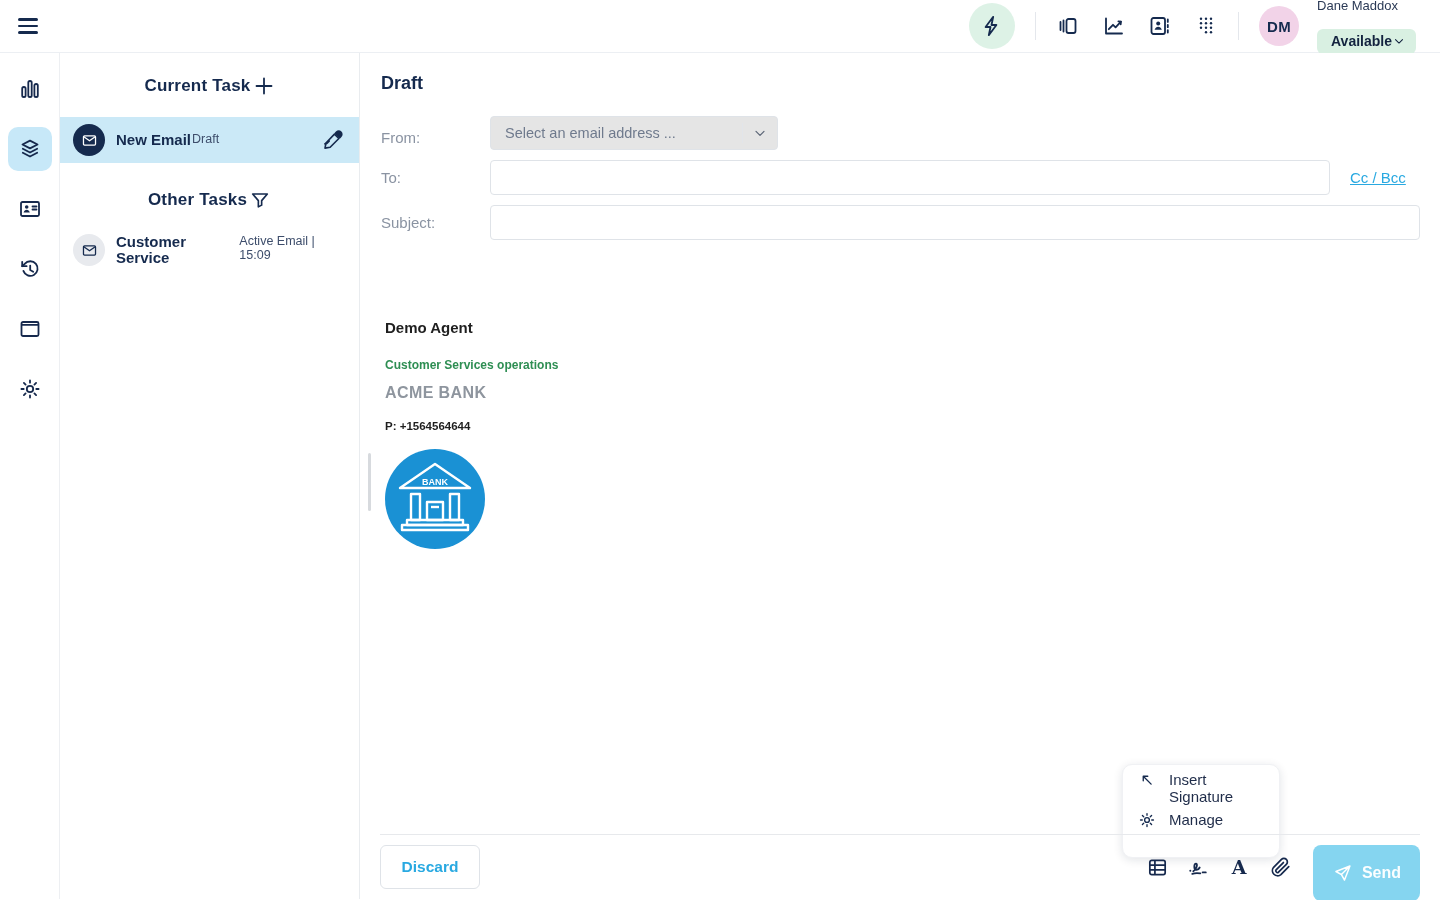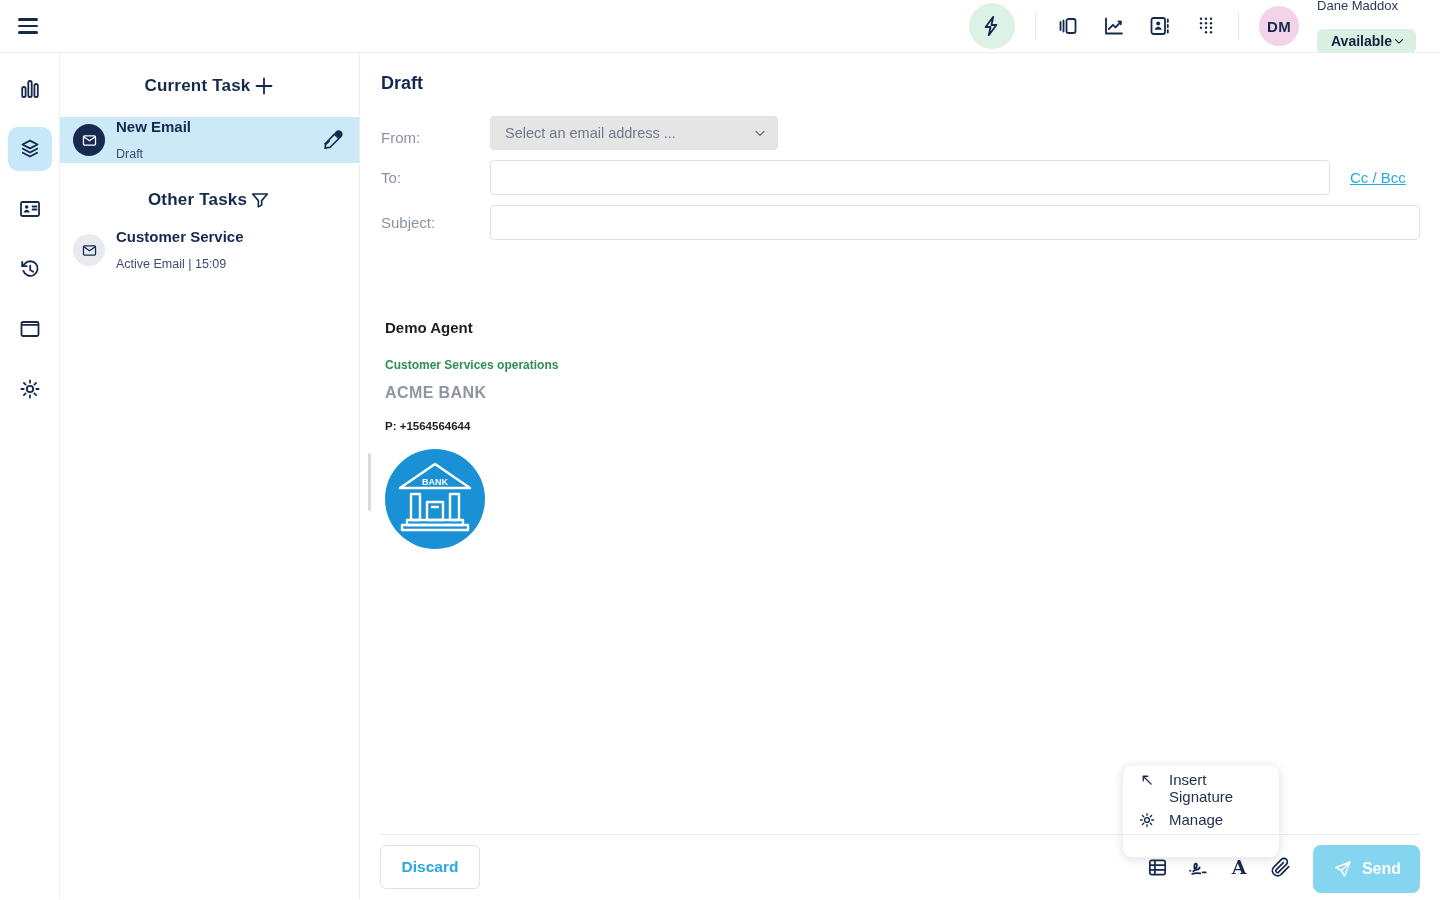--- a/index.html
+++ b/index.html
@@ -34,21 +34,21 @@
   
   .taskpanel { width:300px; border-right:1px solid #e9ecef; flex-shrink:0; padding-top:20px; }
   .tp-header { display:flex; align-items:center; justify-content:center; padding:0 22px 0 24px; }
   .tp-title { font-size:17px; font-weight:800; color:#152a4e; letter-spacing:.2px; }
   .tp-action { width:26px; height:26px; display:flex; align-items:center; justify-content:center; color:#152a4e; cursor:pointer; }
   .task-item { height:46px; margin-top:18px; display:flex; align-items:center; padding:0 14px 0 13px; cursor:pointer; }
   .task-item.selected { background:#cbe9f7; }
   .task-circle { width:32px; height:32px; border-radius:50%; display:flex; align-items:center; justify-content:center; flex-shrink:0; }
   .task-circle.dark { background:#152a4e; color:#fff; }
   .task-circle.light { background:#e8eaee; color:#152a4e; }
-  .task-text { margin-left:11px; display:flex; flex-direction:column; gap:12px; }
+  .task-text { margin-left:11px; display:flex; flex-direction:row; gap:1px; }
   .task-title { font-size:15px; font-weight:800; color:#152a4e; line-height:16px; }
   .task-sub { font-size:12.5px; color:#3d4d6b; line-height:14px; }
   .task-edit { margin-left:auto; width:24px; height:24px; color:#152a4e; display:flex; align-items:center; justify-content:center; cursor:pointer; }
   .other-header { margin-top:24px; }
 
   
   .main { flex:1; position:relative; background:#fff; }
   .draft-title { position:absolute; left:21px; top:20px; font-size:18px; font-weight:800; color:#152a4e; }
   .flabel { position:absolute; left:21px; font-size:15px; color:#8a93a2; }
   .lbl-from { top:68px; line-height:34px; }
@@ -77,21 +77,21 @@
   .ctx-menu { position:absolute; left:762px; top:711px; width:158px; background:#fff; border:1px solid #f0f1f4; border-radius:10px; box-shadow:0 2px 10px rgba(20,30,60,.12); padding:6px 0; }
   .ctx-item { height:40px; display:flex; gap:13px; padding:0 15px; cursor:pointer; color:#1f2c49; }
   .ctx-item .ci { width:18px; height:18px; display:flex; align-items:center; justify-content:center; color:#152a4e; }
   .ctx-label { font-size:15px; color:#1f2c49; }
 
   
   .footer-sep { position:absolute; left:20px; right:20px; top:781px; height:1px; background:#e7e9ec; }
   .discard-btn { position:absolute; left:20px; top:792px; width:100px; height:44px; background:#fff; border:1px solid #dfe3e8; border-radius:6px; font-size:15.5px; font-weight:700; color:#29a9e1; display:flex; align-items:center; justify-content:center; cursor:pointer; font-family:inherit; }
   .fmt-icons { position:absolute; right:148px; top:792px; height:44px; display:flex; align-items:center; gap:17px; color:#16294d; }
   .fmt-icons > div { width:24px; height:24px; display:flex; align-items:center; justify-content:center; cursor:pointer; }
-  .send-btn { position:absolute; right:20px; top:792px; width:107px; height:48px; background:#85d5f0; border:none; border-radius:8px; display:flex; align-items:center; justify-content:center; gap:9px; cursor:pointer; font-family:inherit; }
+  .send-btn { position:absolute; right:20px; top:792px; width:107px; height:56px; background:#85d5f0; border:none; border-radius:8px; display:flex; align-items:center; justify-content:center; gap:9px; cursor:pointer; font-family:inherit; }
   .send-btn .send-label { font-size:16px; font-weight:700; color:#fbfeff; }
 </style>
 </head>
 <body>
 
 <div class="topbar">
   <div class="hamburger">
       <span></span>
       <span></span>
       <span></span>

